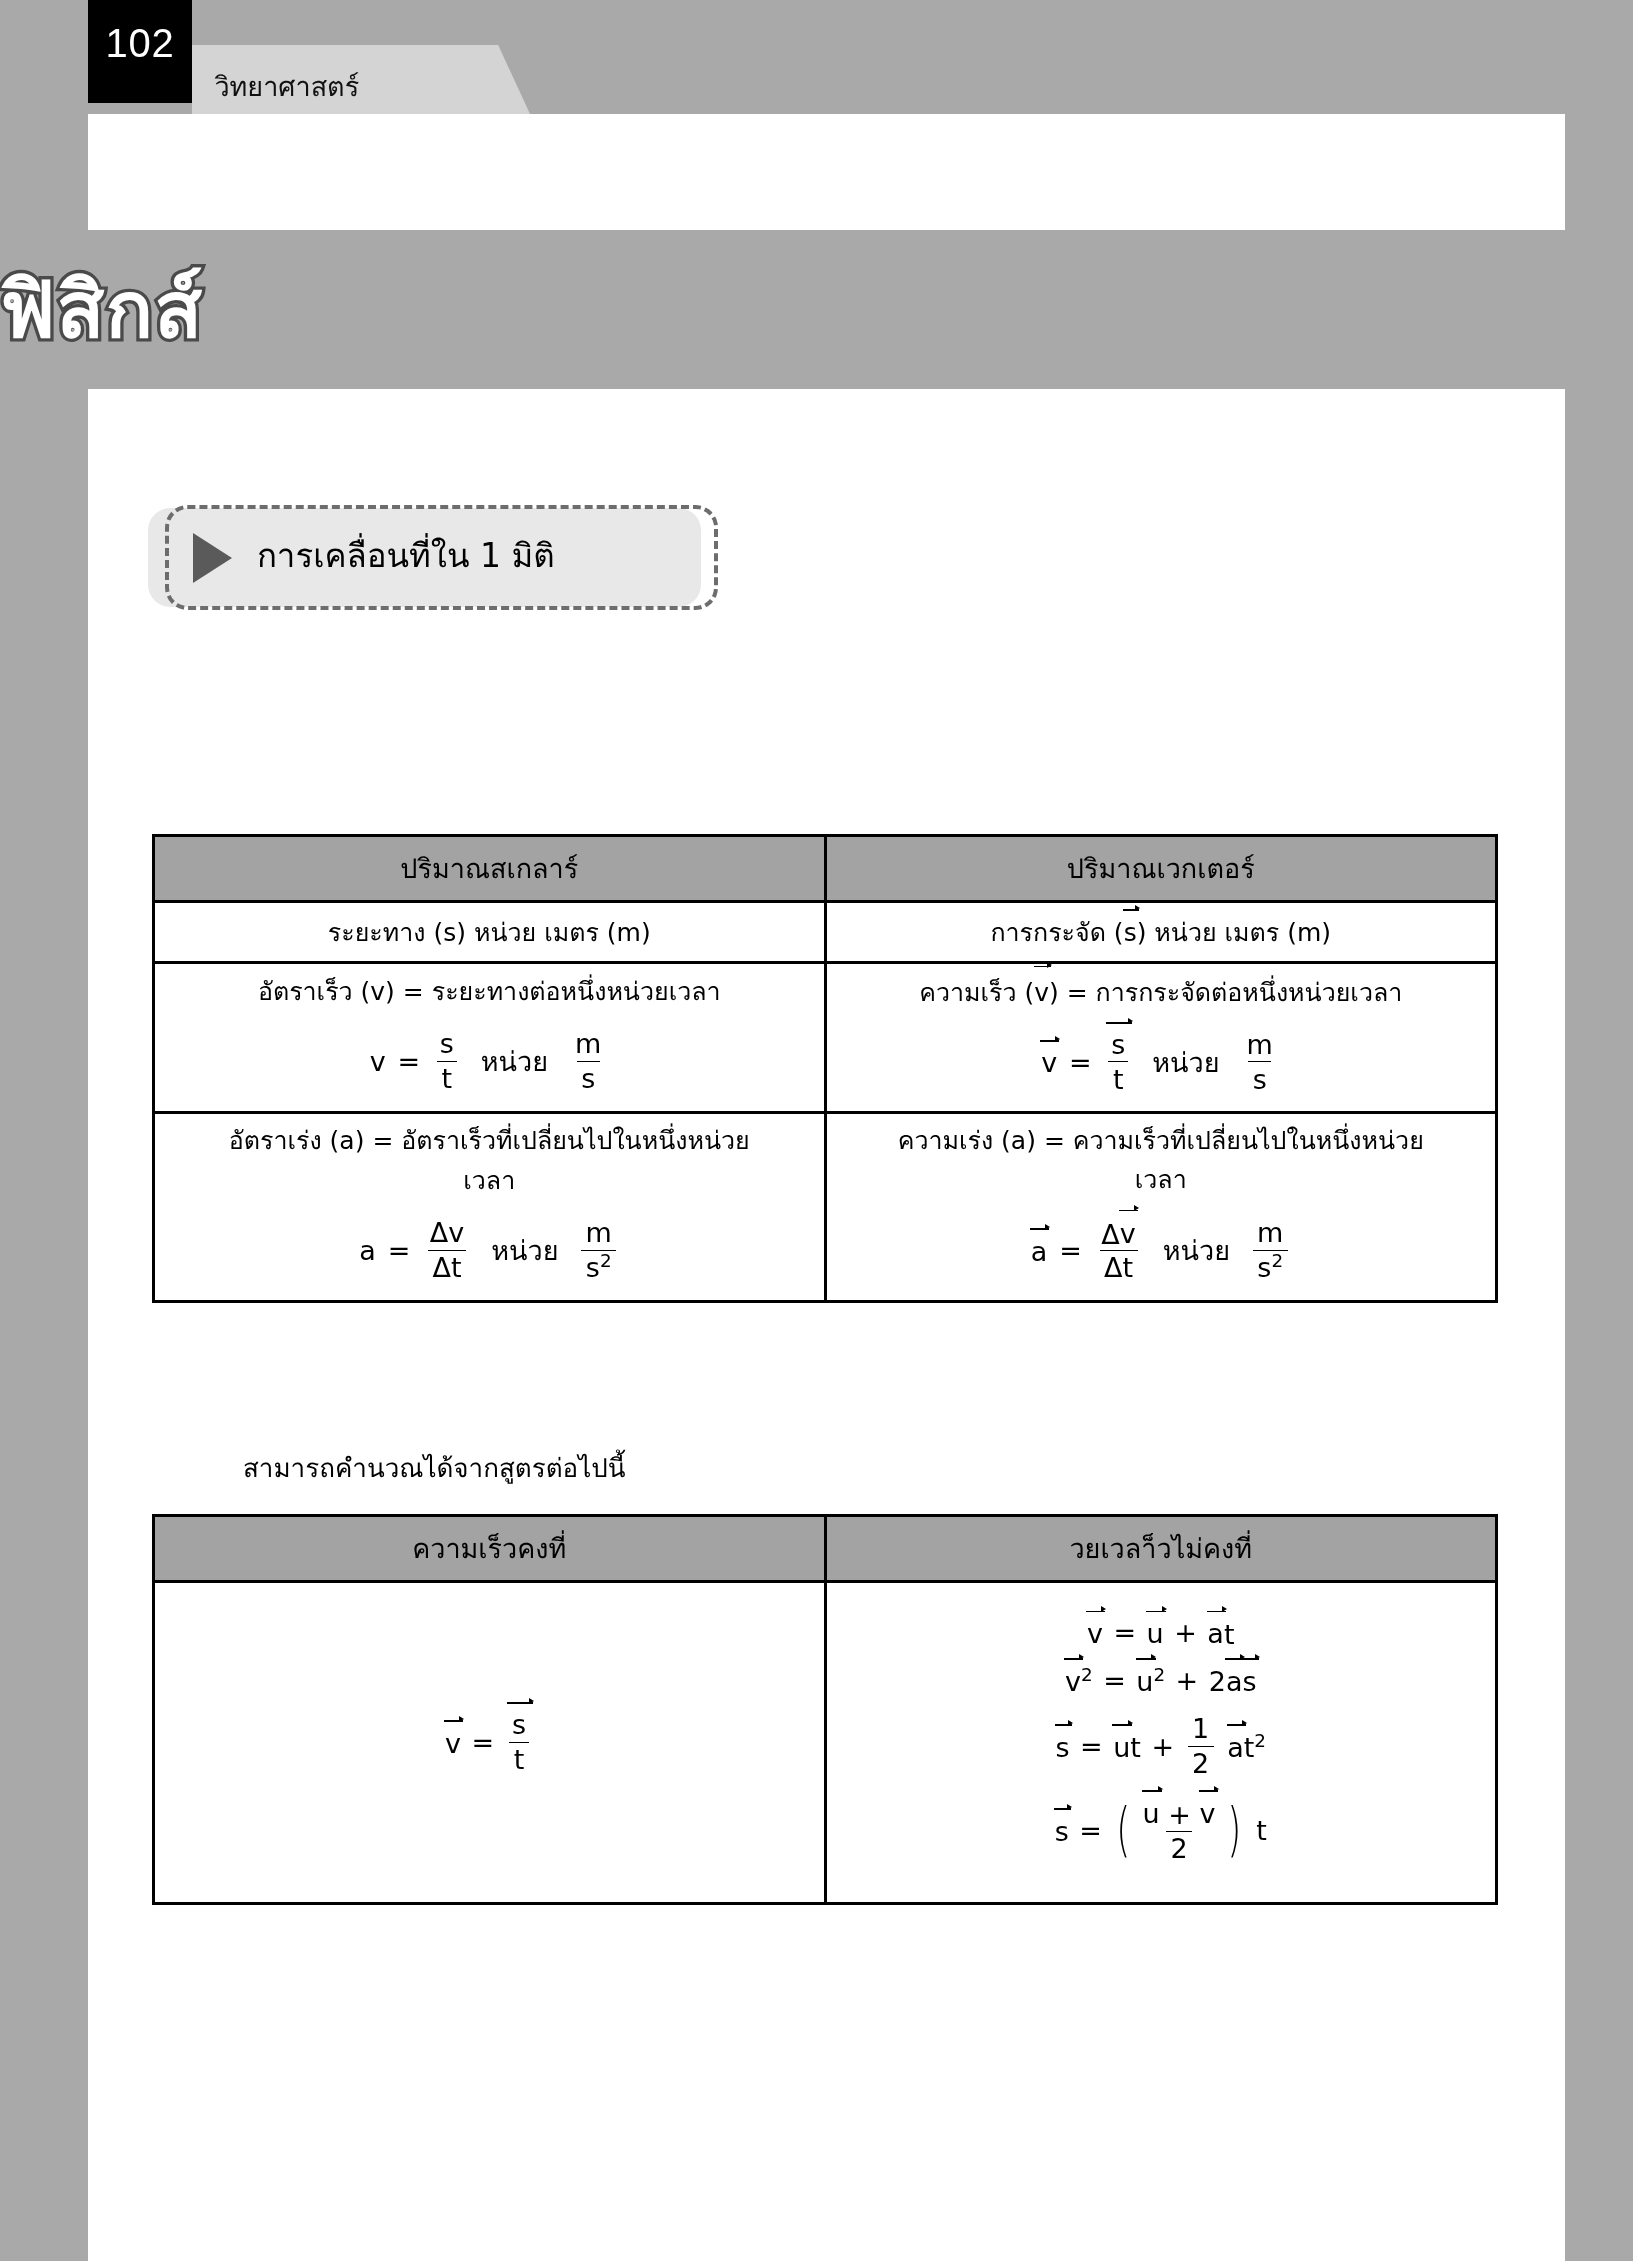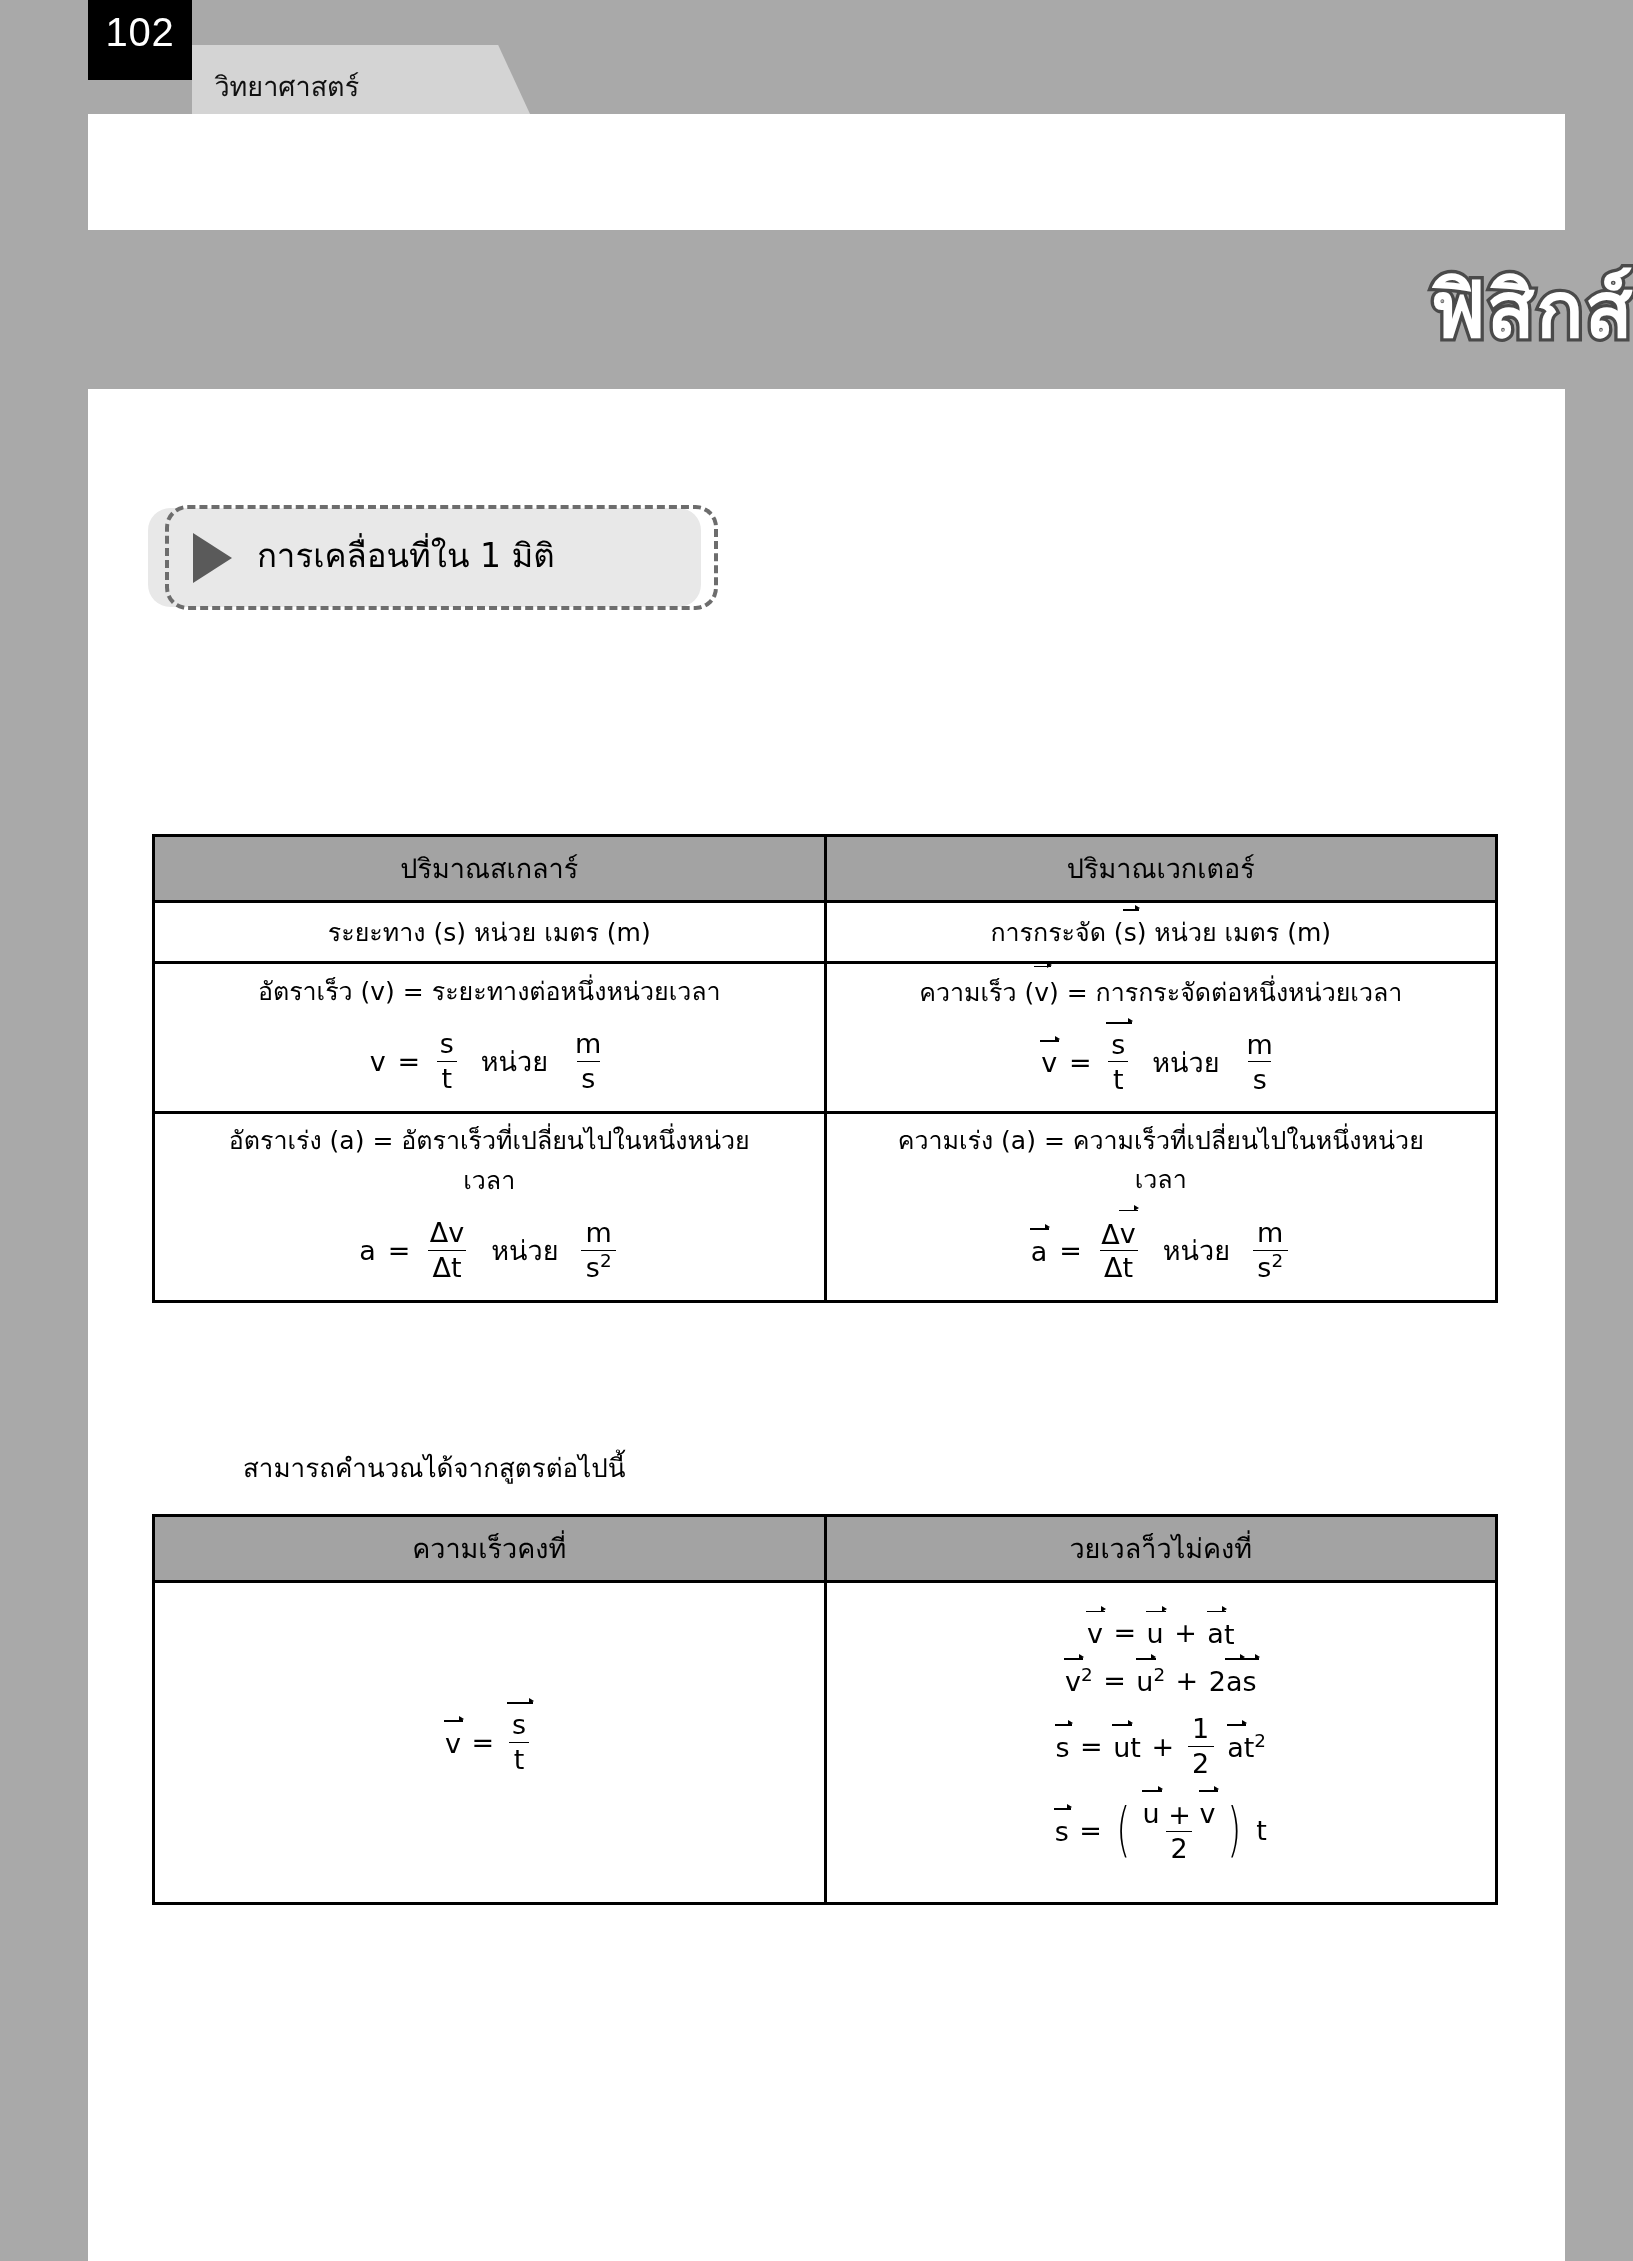--- a/index.html
+++ b/index.html
@@ -22,21 +22,21 @@
   
   .header-band {
     position: absolute;
     left: 0; top: 0;
     width: 1634px; height: 114px;
     background: #a9a9a9;
   }
   .page-num-box {
     position: absolute;
     left: 88px; top: 0;
-    width: 104px; height: 80px;
+    width: 104px; height: 103px;
     background: #000000;
     display: flex;
     align-items: center;
     justify-content: center;
     text-align: right;
   }
   .page-num-box .num {
     color: #ffffff;
     font-size: 40px;
     font-family: "Liberation Sans", sans-serif;
@@ -69,21 +69,21 @@
     background: #ffffff;
   }
 
   
   .title-area {
     position: absolute;
     left: 0; top: 230px;
     width: 1634px; height: 159px;
     display: flex;
     align-items: center;
-    justify-content: flex-end;
+    justify-content: flex-start;
   }
   .doc-title {
     font-size: 78px;
     font-weight: bold;
     color: #ffffff;
     font-family: "DejaVu Sans", sans-serif;
     line-height: 1;
     -webkit-text-stroke: 6.7px #4a4a4a;
     paint-order: stroke fill;
     letter-spacing: 1.5px;

